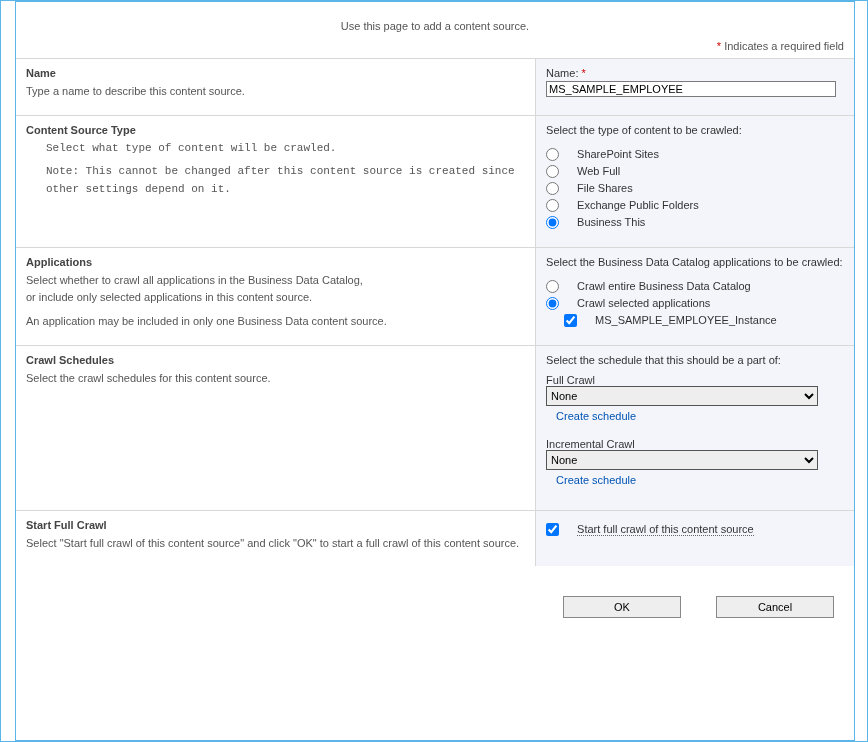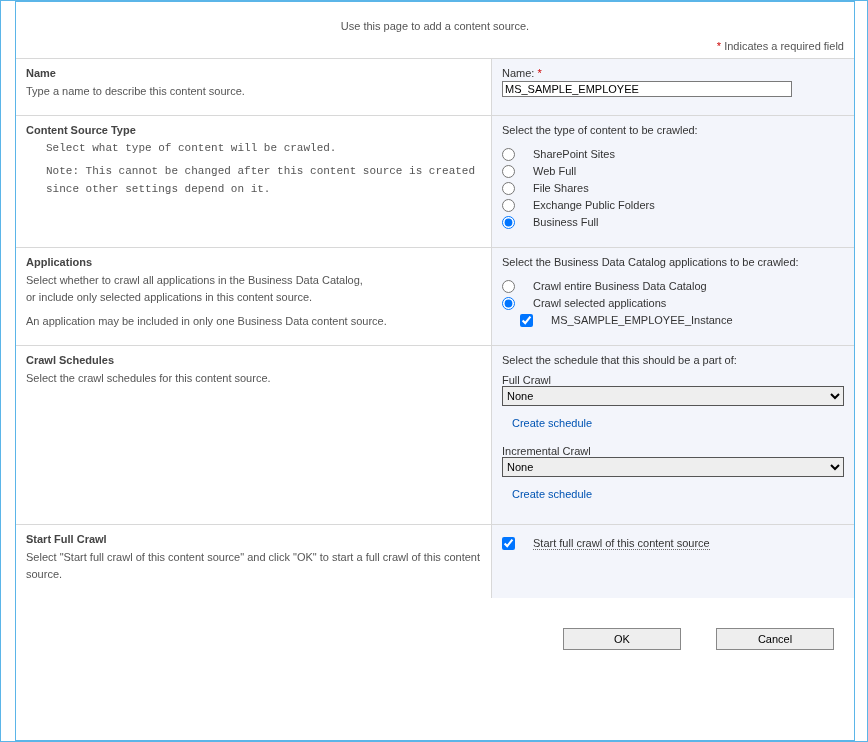--- a/index.html
+++ b/index.html
@@ -84,31 +84,31 @@
   .radio-row, .check-row {
     display: flex;
     align-items: center;
     gap: 16px;
     margin: 4px 0;
     color: #333;
   }
   .radio-row input, .check-row input { margin: 0 2px 0 0; }
   .sub-check { margin-left: 18px; }
   select.sched {
-    width: 342px;
+    width: 272px;
     font-family: inherit;
     font-size: 11px;
     border: 1px solid #555;
     background: #eee;
     height: 20px;
   }
   .link {
     color: #0054b3;
     cursor: pointer;
-    margin: 11px 0 10px 10px;
+    margin: 4px 0 10px 10px;
     display: inline-block;
   }
   .dotted-under {
     border-bottom: 1px dotted #666;
   }
   .buttons {
     padding: 30px 20px 10px;
     text-align: right;
   }
   .btn {
@@ -176,21 +176,21 @@
           <label class="radio-row">
             <input type="radio" name="ctype" style="">
             <span>File Shares</span>
           </label>
           <label class="radio-row">
             <input type="radio" name="ctype" style="">
             <span>Exchange Public Folders</span>
           </label>
           <label class="radio-row">
             <input type="radio" name="ctype" checked="" style="">
-            <span>Business Full</span>
+            <span>Business This</span>
           </label>
         </td>
       </tr>
 
       <tr>
         <td class="leftcol">
           <div class="section-title">Applications</div>
           <div class="section-desc">
             <span>Select whether to crawl all applications in the Business Data Catalog,</span><br>
             <span>or include only selected applications in this content source.</span>

